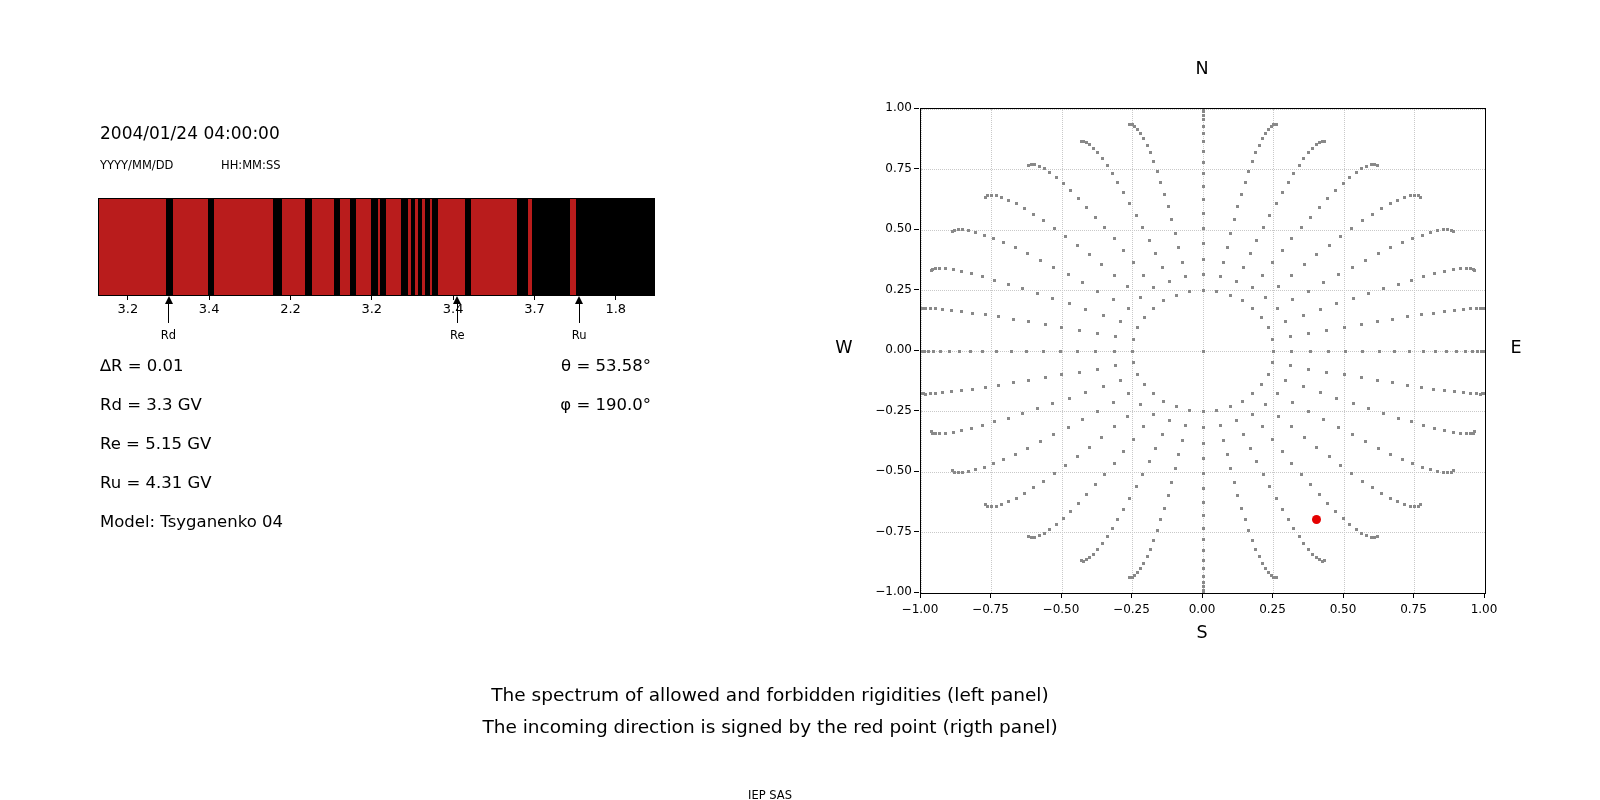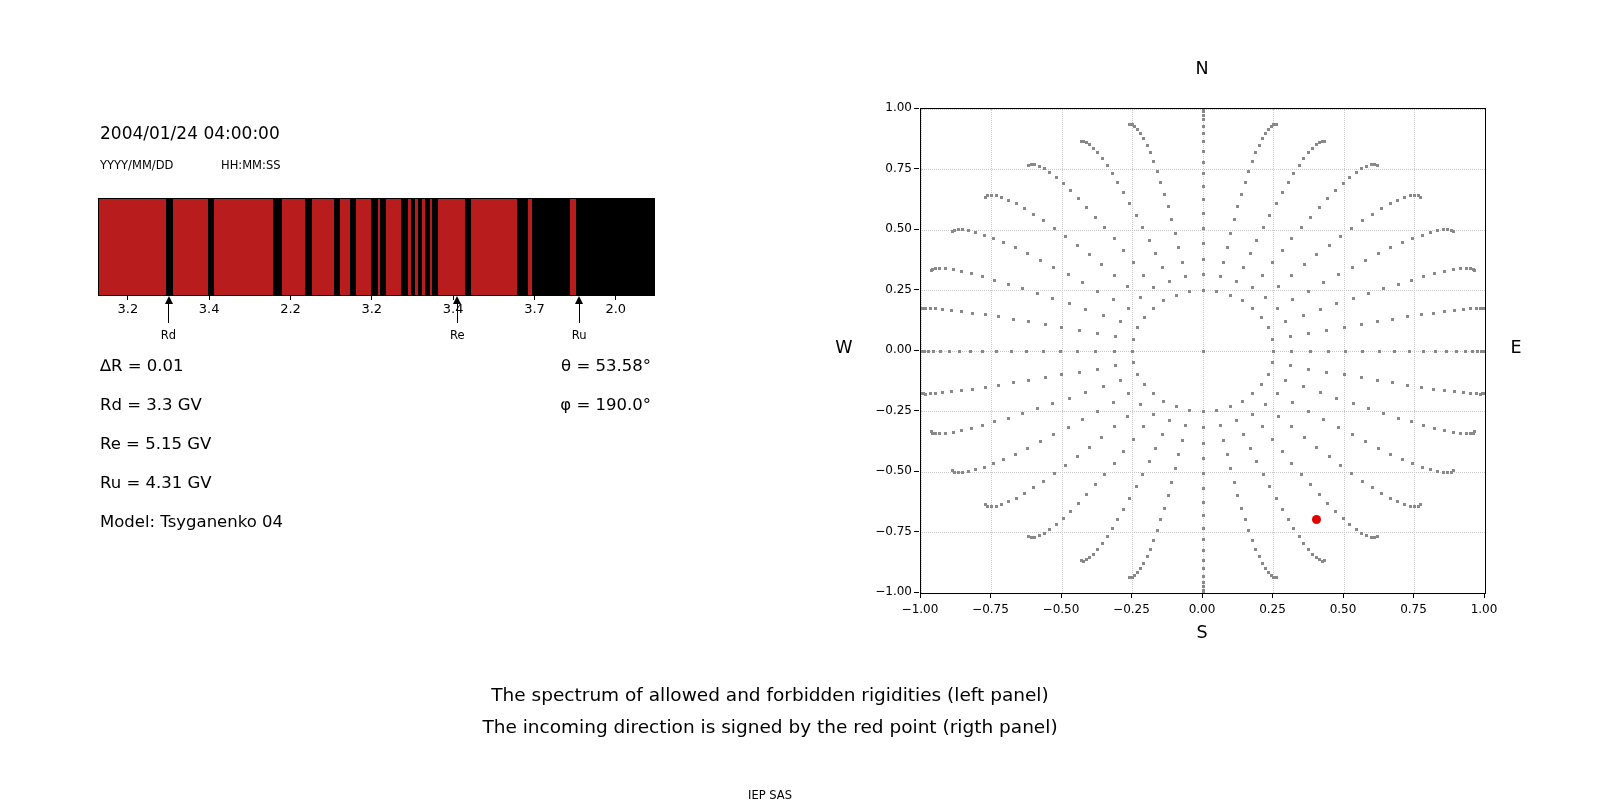--- a/index.html
+++ b/index.html
@@ -74,21 +74,21 @@
       <div class="sp-ticklabel" style="left: 110.2px;">3.4</div>
       <div class="sp-tick" style="left: 191px;"></div>
       <div class="sp-ticklabel" style="left: 191.5px;">2.2</div>
       <div class="sp-tick" style="left: 272.3px;"></div>
       <div class="sp-ticklabel" style="left: 272.8px;">3.2</div>
       <div class="sp-tick" style="left: 353.6px;"></div>
       <div class="sp-ticklabel" style="left: 354.1px;">3.4</div>
       <div class="sp-tick" style="left: 435px;"></div>
       <div class="sp-ticklabel" style="left: 435.5px;">3.7</div>
       <div class="sp-tick" style="left: 516.3px;"></div>
-      <div class="sp-ticklabel" style="left: 516.8px;">2.0</div>
+      <div class="sp-ticklabel" style="left: 516.8px;">1.8</div>
       <div class="arrow-head" style="left: 69.5px;"></div>
       <div class="arrow-stem" style="left: 69.5px;"></div>
       <div class="arrow-label" style="left: 69.5px;">Rd</div>
       <div class="arrow-head" style="left: 358.2px;"></div>
       <div class="arrow-stem" style="left: 358.2px;"></div>
       <div class="arrow-label" style="left: 358.2px;">Re</div>
       <div class="arrow-head" style="left: 480.2px;"></div>
       <div class="arrow-stem" style="left: 480.2px;"></div>
       <div class="arrow-label" style="left: 480.2px;">Ru</div>
     </div>

